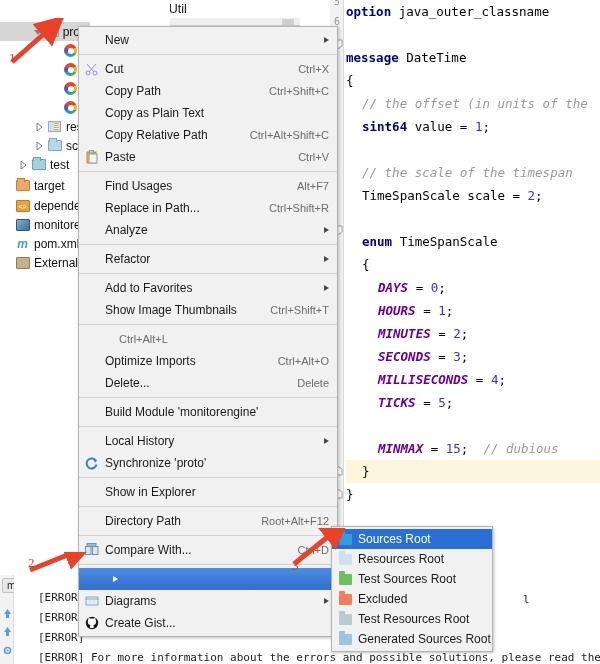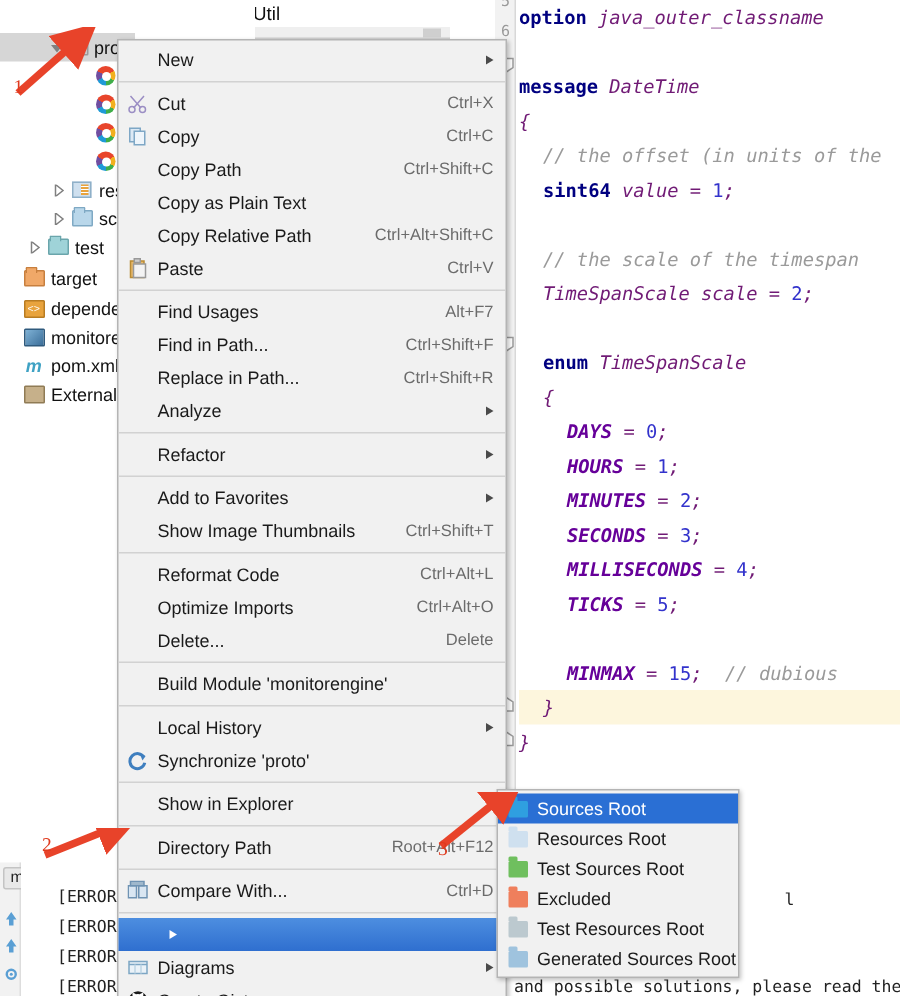--- a/index.html
+++ b/index.html
@@ -47,21 +47,21 @@
 
   
   .editor { position:absolute; left:330px; top:0; width:270px; height:575px; background:#ffffff; }
   .gutter { position:absolute; left:0; top:0; width:14px; height:100%; background:#f2f2f2; border-right:1px solid #d8d8d8; }
   .code { position:absolute; left:16px; top:0; right:0; bottom:0;
           font-family:"DejaVu Sans Mono","Liberation Mono",monospace; font-size:12.5px; line-height:23px; white-space:pre; }
   .kw   { color:#000080; font-weight:bold; }
   .cmt  { color:#9a9a9a; font-style:italic; }
   .num  { color:#3333cc; }
   .enumv{ color:#660099; font-weight:bold; font-style:italic;text-align:right; }
-  .plain{ color:#701a75;font-style:italic; }
+  .plain{ color:#000000; }
   .hl-line{ background:#fdf6dd; }
   .fold { position:absolute; left:2px; width:11px; height:11px; }
 
   .gutter-num { position:absolute; right:3px; font-size:10px; color:#999;
                 font-family:"DejaVu Sans Mono",monospace; }
 
   
   .console { position:absolute; left:14px; top:575px; width:586px; height:89px; background:#ffffff;
              font-family:"DejaVu Sans Mono","Liberation Mono",monospace; font-size:11px; color:#222; }
   .console-line{ position:absolute; left:24px; white-space:pre; }
@@ -310,30 +310,20 @@
           <svg width="14" height="14" viewBox="0 0 14 14">
             <circle cx="3" cy="11" r="2" fill="none" stroke="#9b8ec4"></circle>
             <circle cx="10" cy="11" r="2" fill="none" stroke="#9b8ec4"></circle>
             <path d="M4 10 L11 2 M9 10 L2 2" stroke="#9b8ec4" fill="none"></path>
           </svg>
         </span>
         <span class="mtext">Cut</span>
         <span class="maccel">Ctrl+X</span>
       </div>
       <div class="mi">
-        <span class="mic">
-          <svg width="14" height="14" viewBox="0 0 14 14">
-            <rect x="1.5" y="1.5" width="7" height="9" fill="#dce9f5" stroke="#7ea7c6"></rect>
-            <rect x="4.5" y="3.5" width="7" height="9" fill="#eef5fb" stroke="#7ea7c6"></rect>
-          </svg>
-        </span>
-        <span class="mtext">Copy</span>
-        <span class="maccel">Ctrl+C</span>
-      </div>
-      <div class="mi">
         <span class="mtext">Copy Path</span>
         <span class="maccel">Ctrl+Shift+C</span>
       </div>
       <div class="mi">
         <span class="mtext">Copy as Plain Text</span>
       </div>
       <div class="mi">
         <span class="mtext">Copy Relative Path</span>
         <span class="maccel">Ctrl+Alt+Shift+C</span>
       </div>
@@ -347,24 +337,20 @@
         </span>
         <span class="mtext">Paste</span>
         <span class="maccel">Ctrl+V</span>
       </div>
       <div class="sep"></div>
       <div class="mi">
         <span class="mtext">Find Usages</span>
         <span class="maccel">Alt+F7</span>
       </div>
       <div class="mi">
-        <span class="mtext">Find in Path...</span>
-        <span class="maccel">Ctrl+Shift+F</span>
-      </div>
-      <div class="mi">
         <span class="mtext">Replace in Path...</span>
         <span class="maccel">Ctrl+Shift+R</span>
       </div>
       <div class="mi">
         <span class="mtext">Analyze</span>
         <span class="arrow"></span>
       </div>
       <div class="sep"></div>
       <div class="mi">
         <span class="mtext">Refactor</span>
@@ -374,21 +360,20 @@
       <div class="mi">
         <span class="mtext">Add to Favorites</span>
         <span class="arrow"></span>
       </div>
       <div class="mi">
         <span class="mtext">Show Image Thumbnails</span>
         <span class="maccel">Ctrl+Shift+T</span>
       </div>
       <div class="sep"></div>
       <div class="mi">
-        <span class="mtext">Reformat Code</span>
         <span class="maccel">Ctrl+Alt+L</span>
       </div>
       <div class="mi">
         <span class="mtext">Optimize Imports</span>
         <span class="maccel">Ctrl+Alt+O</span>
       </div>
       <div class="mi">
         <span class="mtext">Delete...</span>
         <span class="maccel">Delete</span>
       </div>

